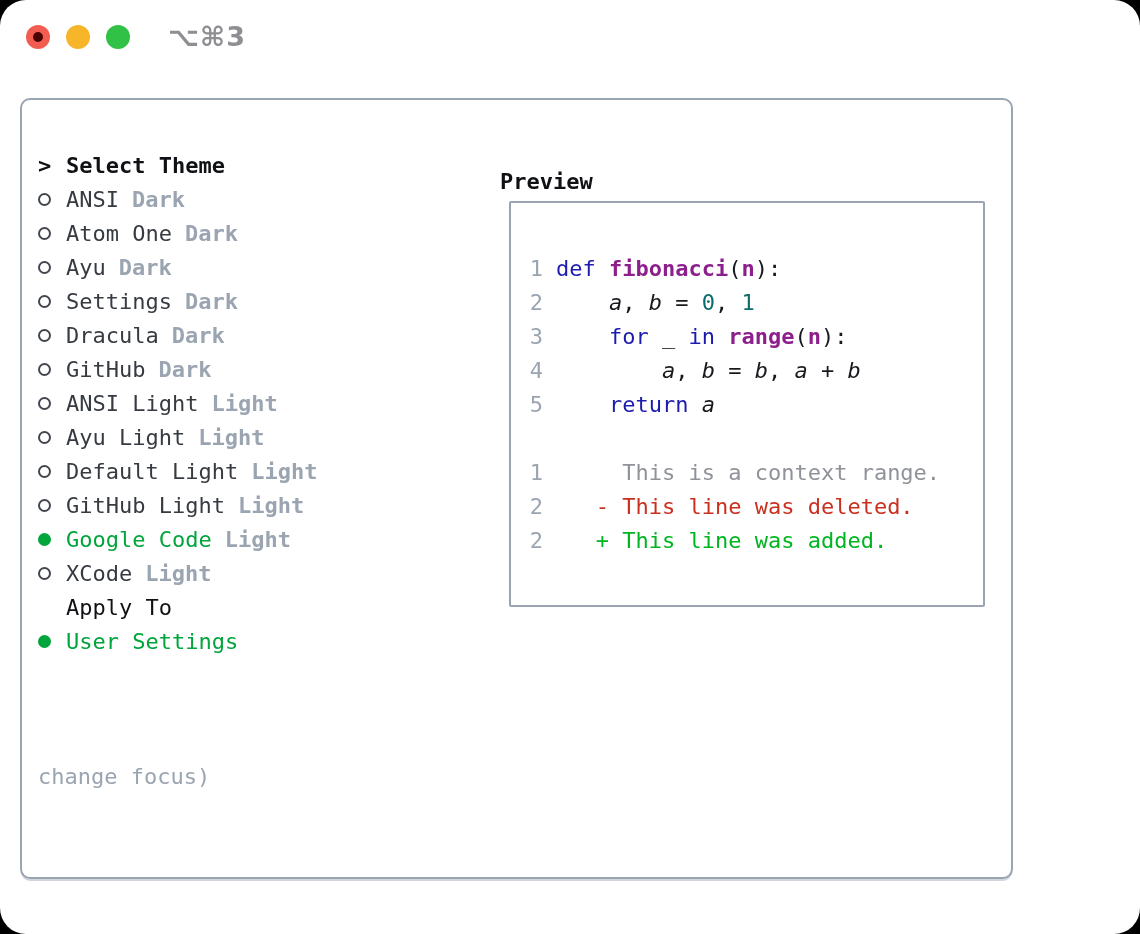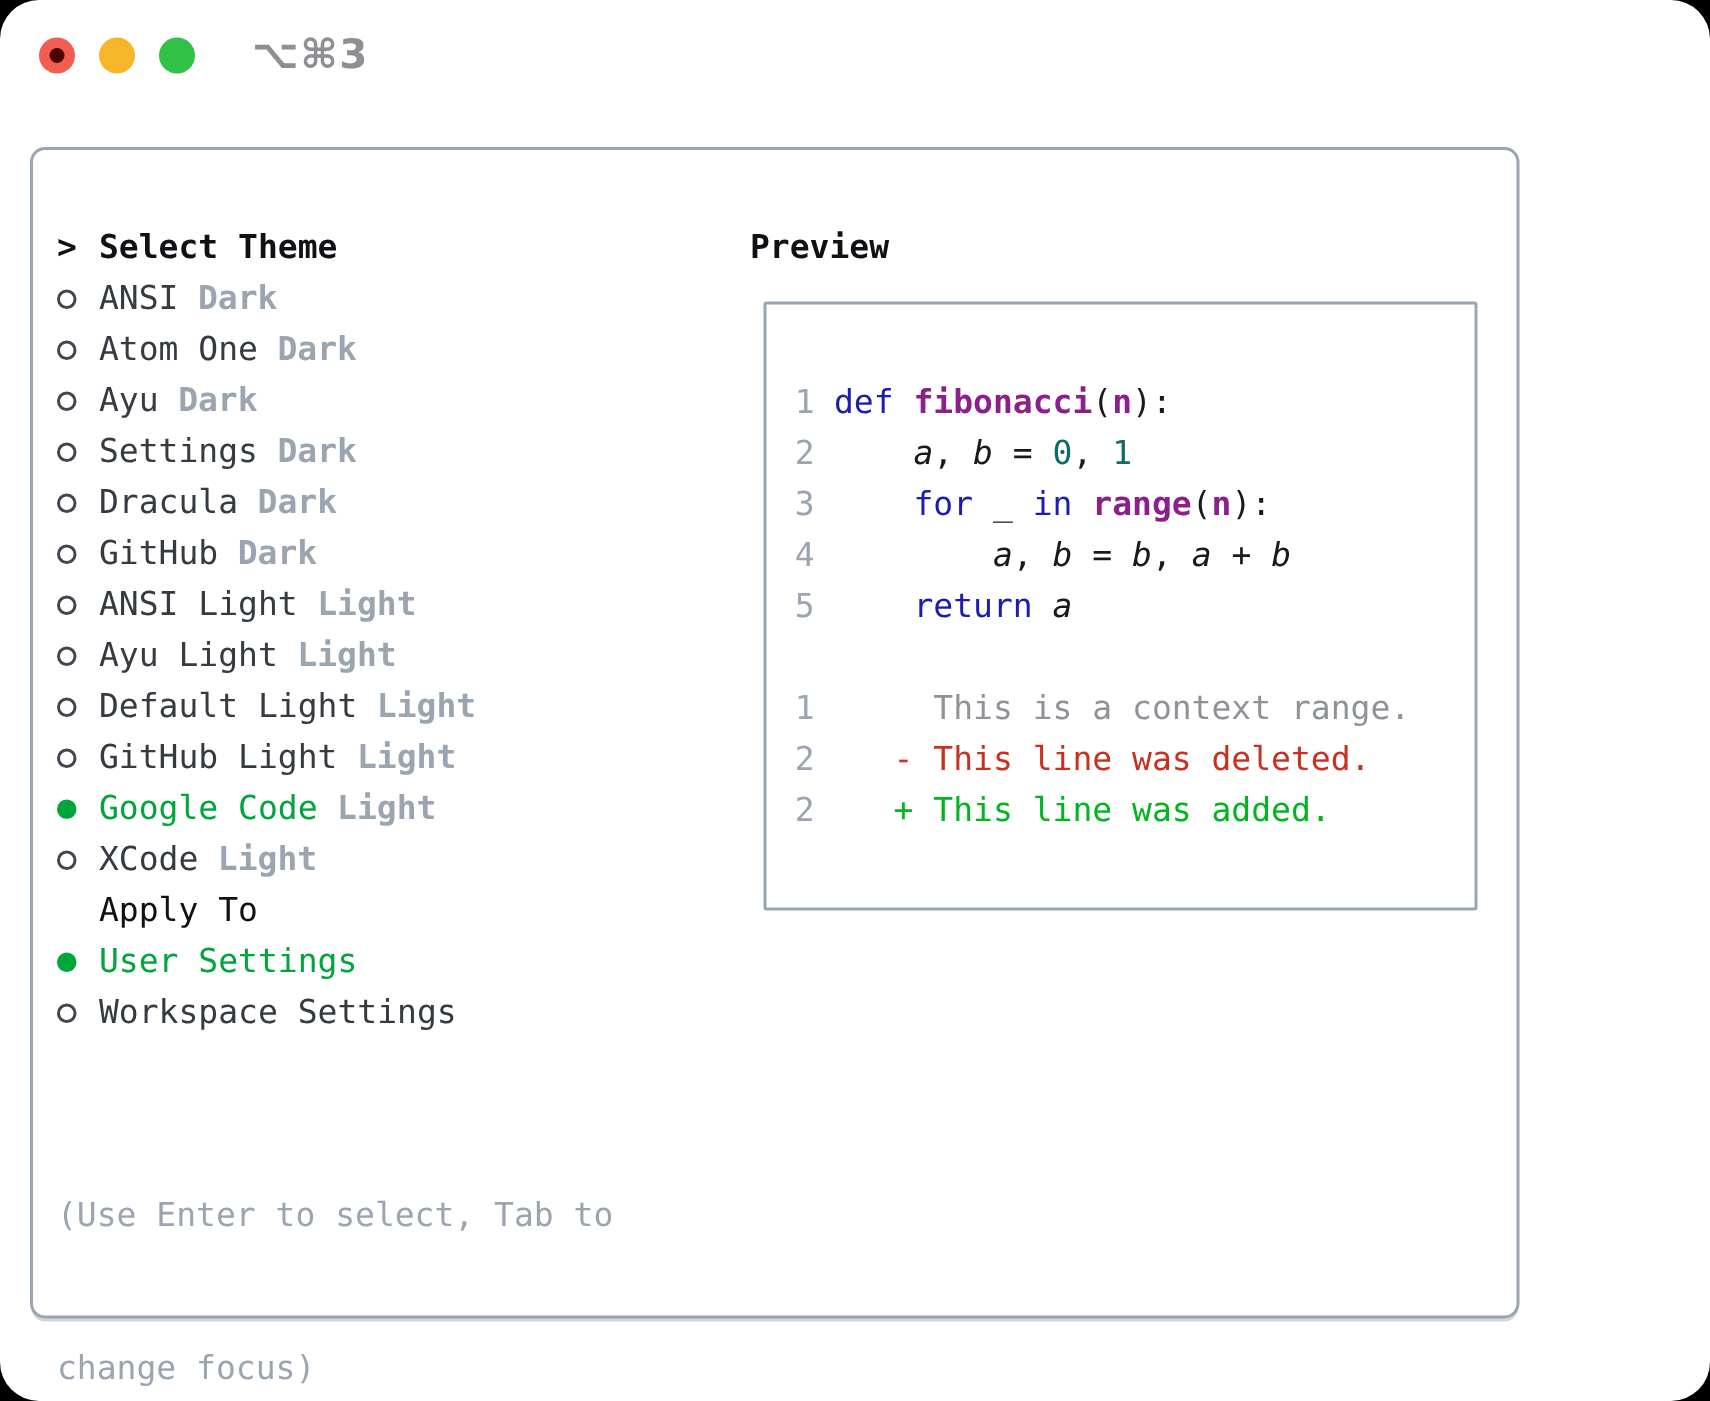--- a/index.html
+++ b/index.html
@@ -36,21 +36,21 @@
   .title{font-weight:bold; color:var(--title-text);}
   .bullet{flex:0 0 13px; width:13px; height:13px; border-radius:50%;
           border:2px solid var(--radio-ring); margin-right:15px;}
   .item .name{color:var(--list-text); white-space:pre;}
   .item .variant{color:var(--variant-text); margin-left:13px;font-weight:bold;}
   .item.selected .bullet{background:var(--accent-green); border-color:var(--accent-green);}
   .item.selected .name{color:var(--accent-green);}
   .section-title{padding-left:28px; color:var(--title-text);}
   .hint{margin-top:34px; color:var(--hint-text); font-size:22px; line-height:34px; white-space:pre;}
   
-  .preview-title{position:absolute; left:478px; top:48px;}
+  .preview-title{position:absolute; left:478px; top:64px;}
   .preview-box{position:absolute; left:487px; top:101px; width:476px; height:406px;
                border:2px solid var(--border); border-radius:2px; background:#fff;
                padding:48px 0 0 18px; overflow:hidden;}
   .code-row{height:34px; display:flex; align-items:center; font-size:22px; white-space:pre;}
   .ln{display:inline-block; min-width:14px; margin-right:13px; text-align:right; color:var(--linenum);}
   .code-content{white-space:pre; color:var(--pln);}
   .blank-line{height:34px;}
   .kwd{color:var(--kwd);} .typ{color:var(--typ);font-weight:bold;} .lit{color:var(--lit);}
   .pln{color:var(--pln);} .var{color:var(--pln); font-style:italic;}
   .context{color:var(--diff-context);} .deleted{color:var(--diff-deleted);} .added{color:var(--diff-added);}
@@ -135,27 +135,22 @@
     <span class="name">XCode</span>
     <span class="variant">Light</span>
   </div>
         </div>
       <div class="row section-title">Apply To</div>
       <div id="apply-list">
           <div class="row item selected">
     <span class="bullet"></span>
     <span class="name">User Settings</span>
   </div>
-          <div class="row item">
-    <span class="bullet"></span>
-    <span class="name">Workspace Settings</span>
-  </div>
         </div>
       <div class="hint">
-        <div>(Use Enter to select, Tab to</div>
         <div>change focus)</div>
       </div>
     </div>
 
     <div class="row preview-title">
       <span class="title">Preview</span>
     </div>
     <div class="preview-box">
       <div id="code-lines">
           <div class="code-row"><span class="ln">1</span><span class="code-content"><span class="kwd">def</span><span class="pln"> </span><span class="typ">fibonacci</span><span class="pln">(</span><span class="typ">n</span><span class="pln">):</span></span></div>

